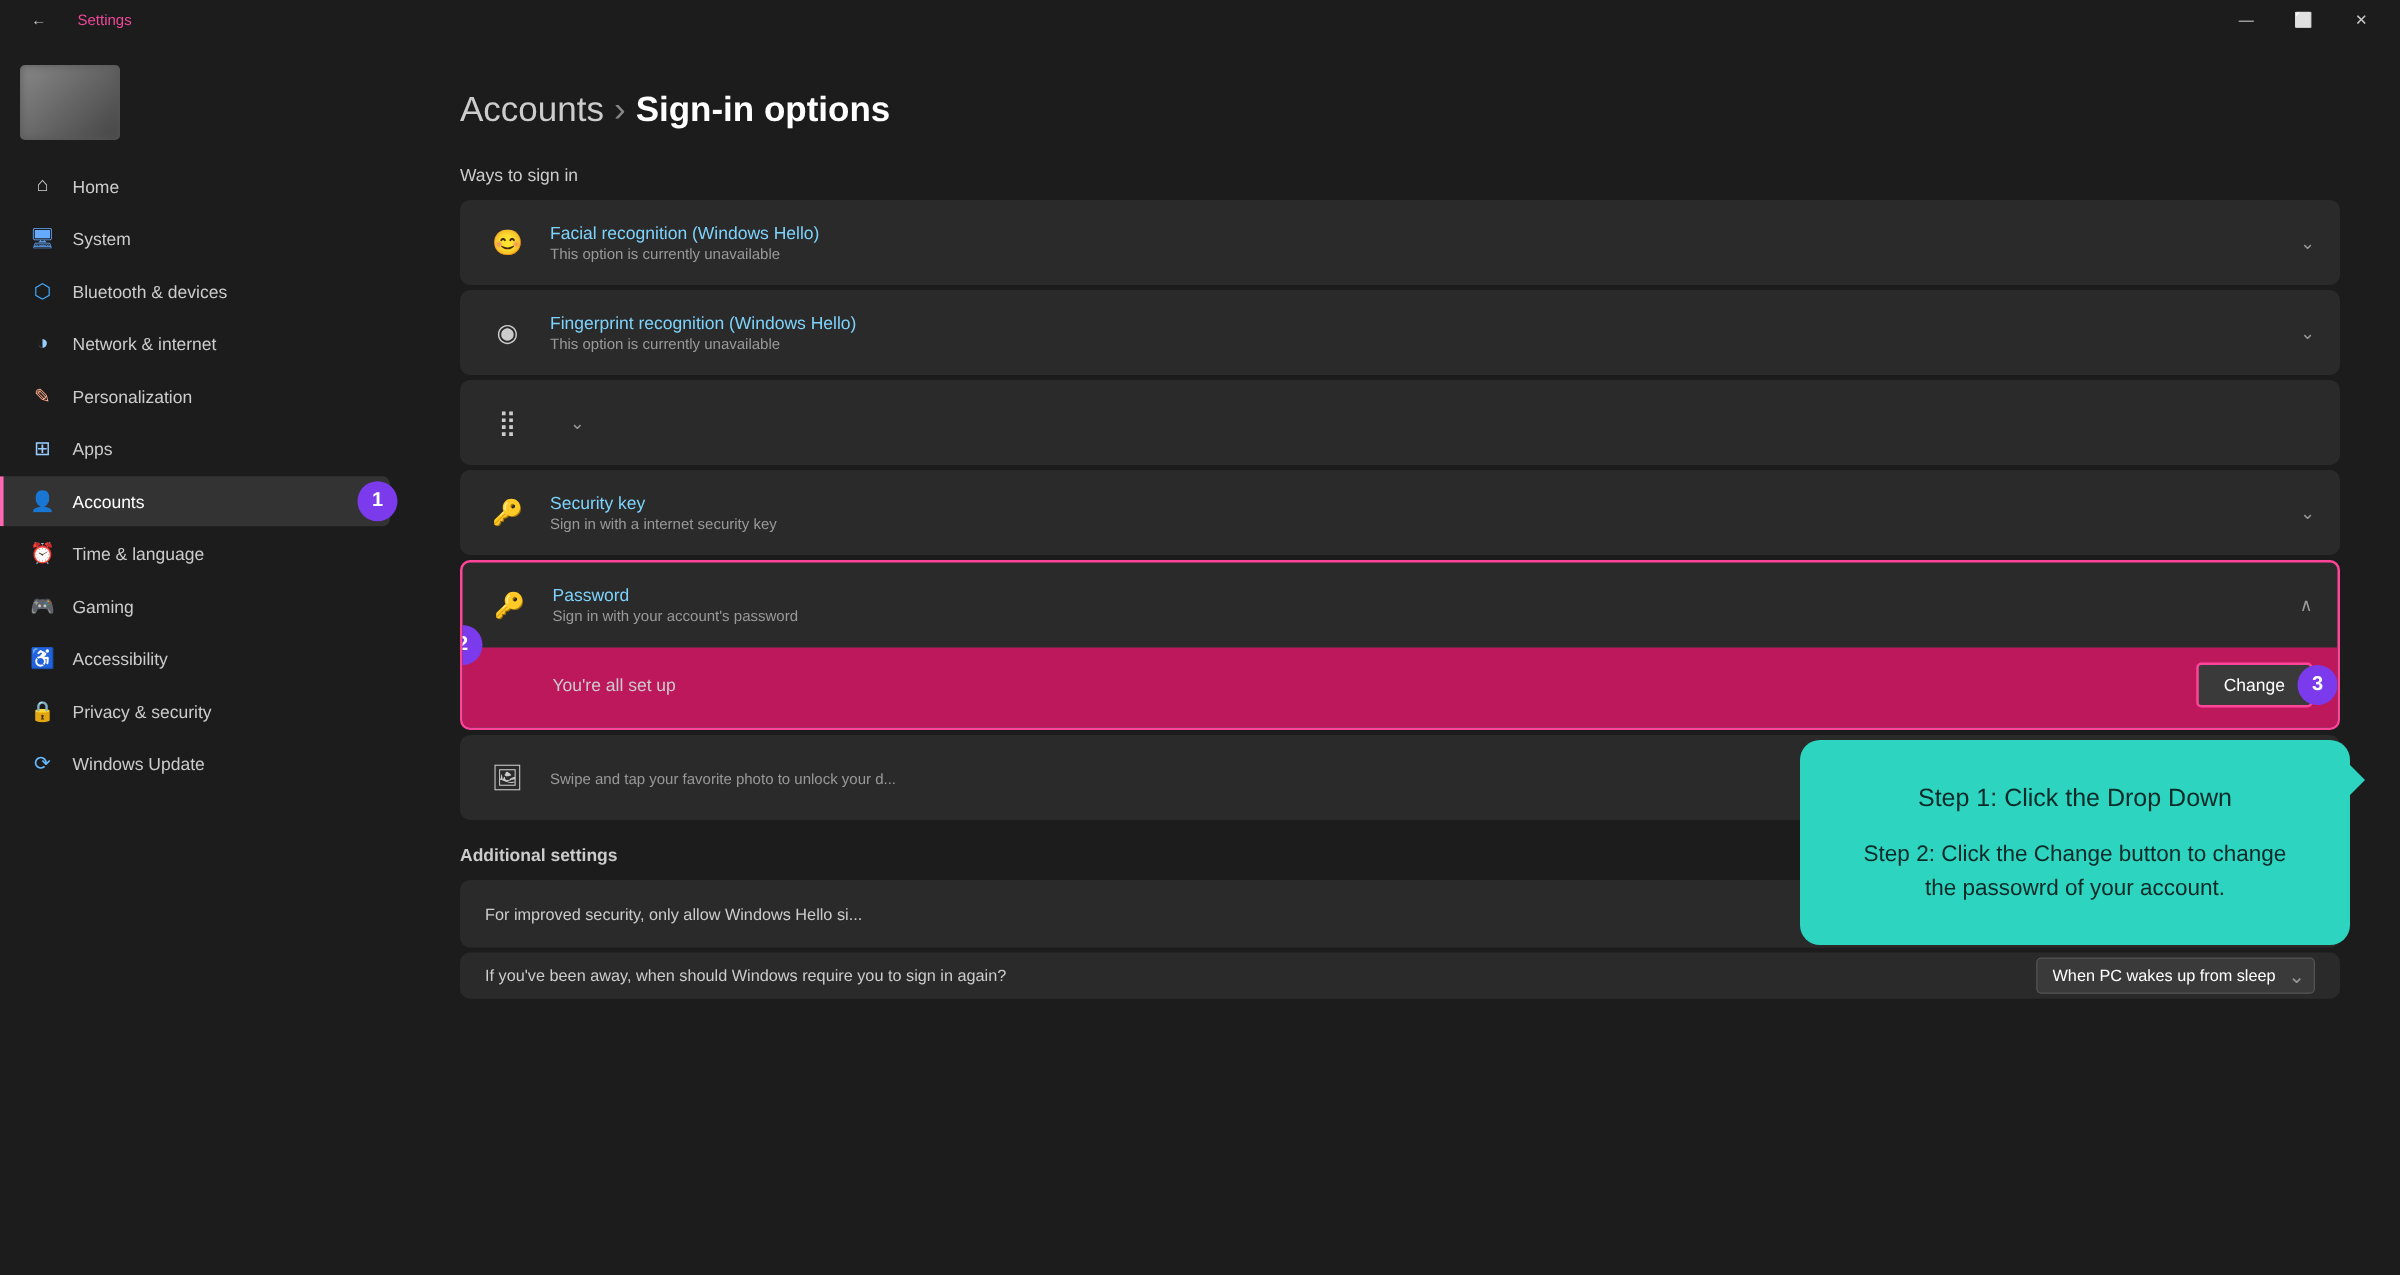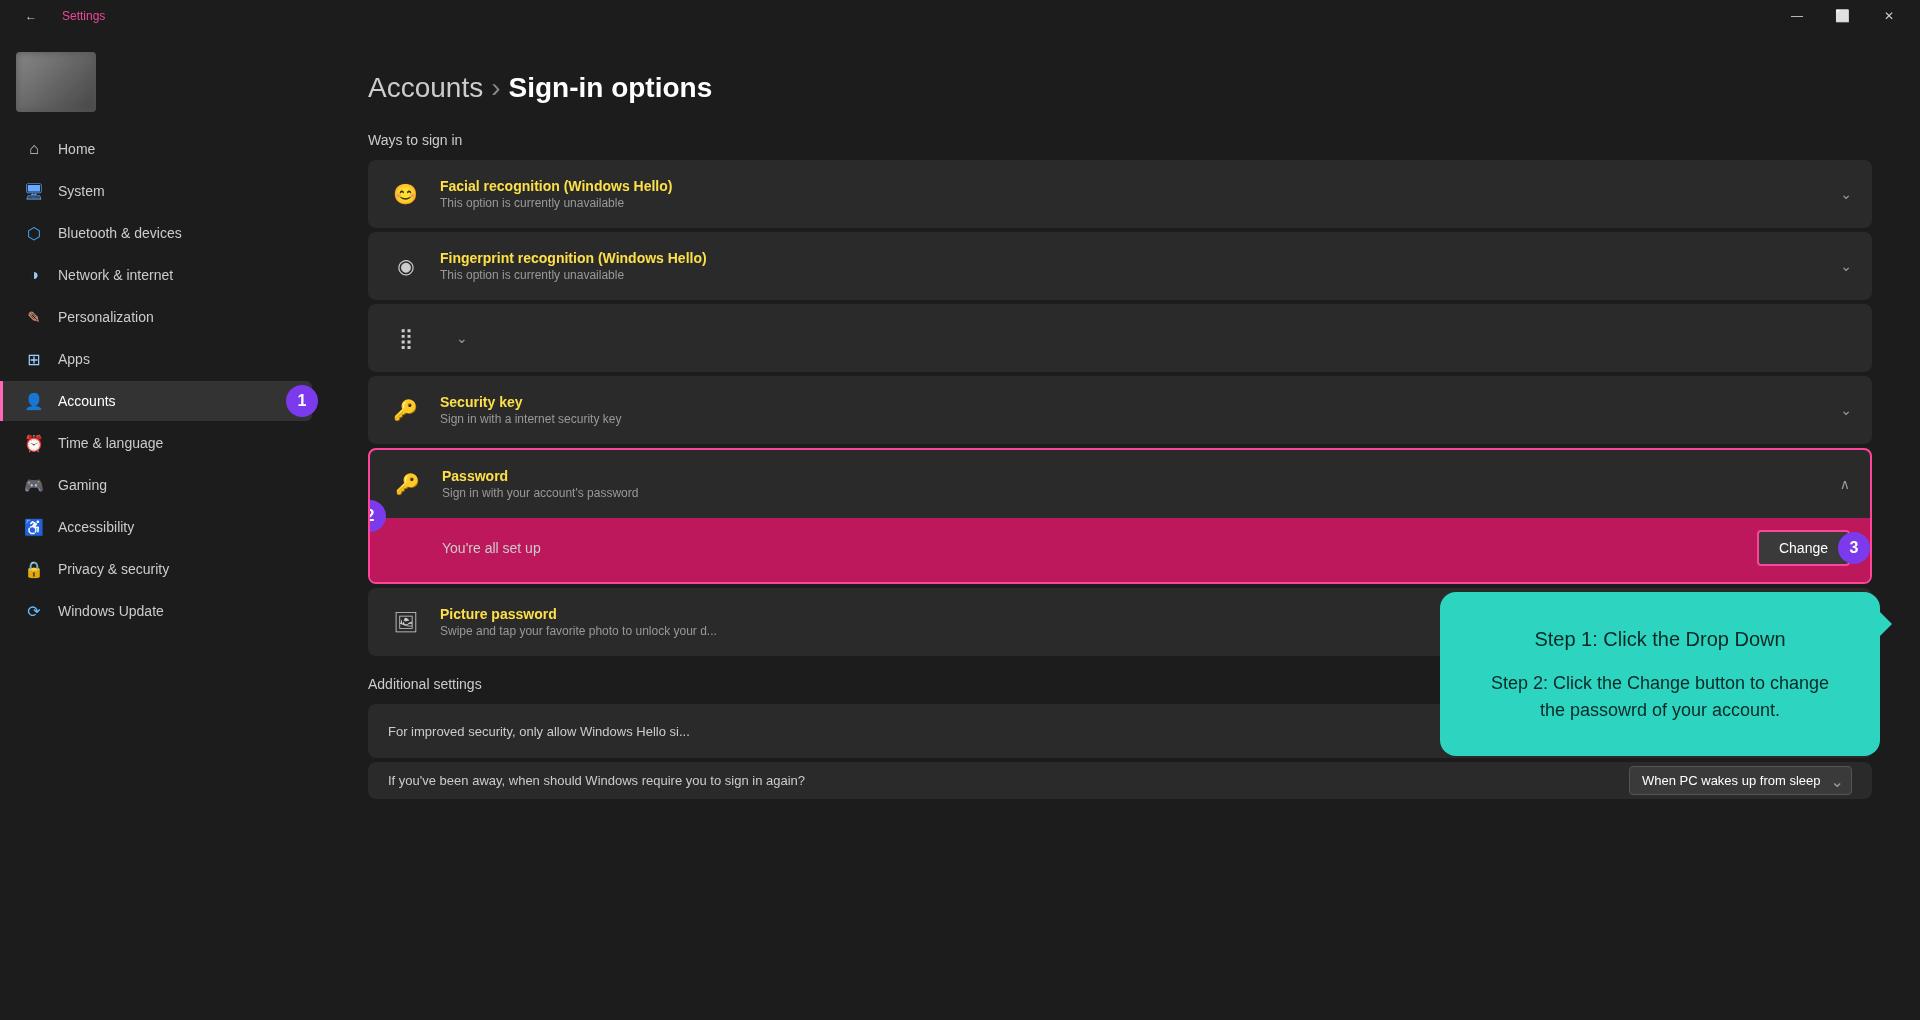--- a/index.html
+++ b/index.html
@@ -223,22 +223,22 @@
       align-items: center;
       justify-content: center;
       font-size: 20px;
       margin-right: 16px;
       flex-shrink: 0;
       color: #ccc;
     }
     .setting-text { flex: 1; }
     .setting-title {
       font-size: 14px;
-      color: #fde047;
-      font-weight: 700;
+      color: #7dd3fc;
+      font-weight: 400;
     }
     .setting-desc {
       font-size: 12px;
       color: #999;
       margin-top: 2px;
     }
     .chevron {
       color: #999;
       font-size: 14px;
       margin-left: 16px;
@@ -315,21 +315,21 @@
       line-height: 1.5;
       text-align: center;
       color: #0a2a28;
     }
 
     
     .section-divider {
       margin: 20px 0 12px;
       font-size: 14px;
       color: #ccc;
-      font-weight: 400;
+      font-weight: 700;
     }
     .toggle-row {
       display: flex;
       align-items: center;
       justify-content: space-between;
       background: #2a2a2a;
       border-radius: 8px;
       padding: 16px 20px;
       margin-bottom: 4px;
     }
@@ -562,21 +562,20 @@
           <button class="change-btn">Change</button>
           <div class="step-badge-abs">3</div>
         </div>
       </div>
     </div>
 
     <div class="setting-item">
       <div class="setting-row">
         <div class="setting-icon">🖼</div>
         <div class="setting-text">
-          <div class="setting-title">Picture password</div>
           <div class="setting-desc">Swipe and tap your favorite photo to unlock your d...</div>
         </div>
         <span class="chevron">⌄</span>
       </div>
     </div>
 
     <div class="tooltip-bubble">
       <div class="tooltip-text" style="margin-bottom: 16px; font-size: 20px; font-weight: 500;">Step 1: Click the Drop Down</div>
       <div class="tooltip-text">Step 2: Click the Change button to change the passowrd of your account.</div>
     </div>

